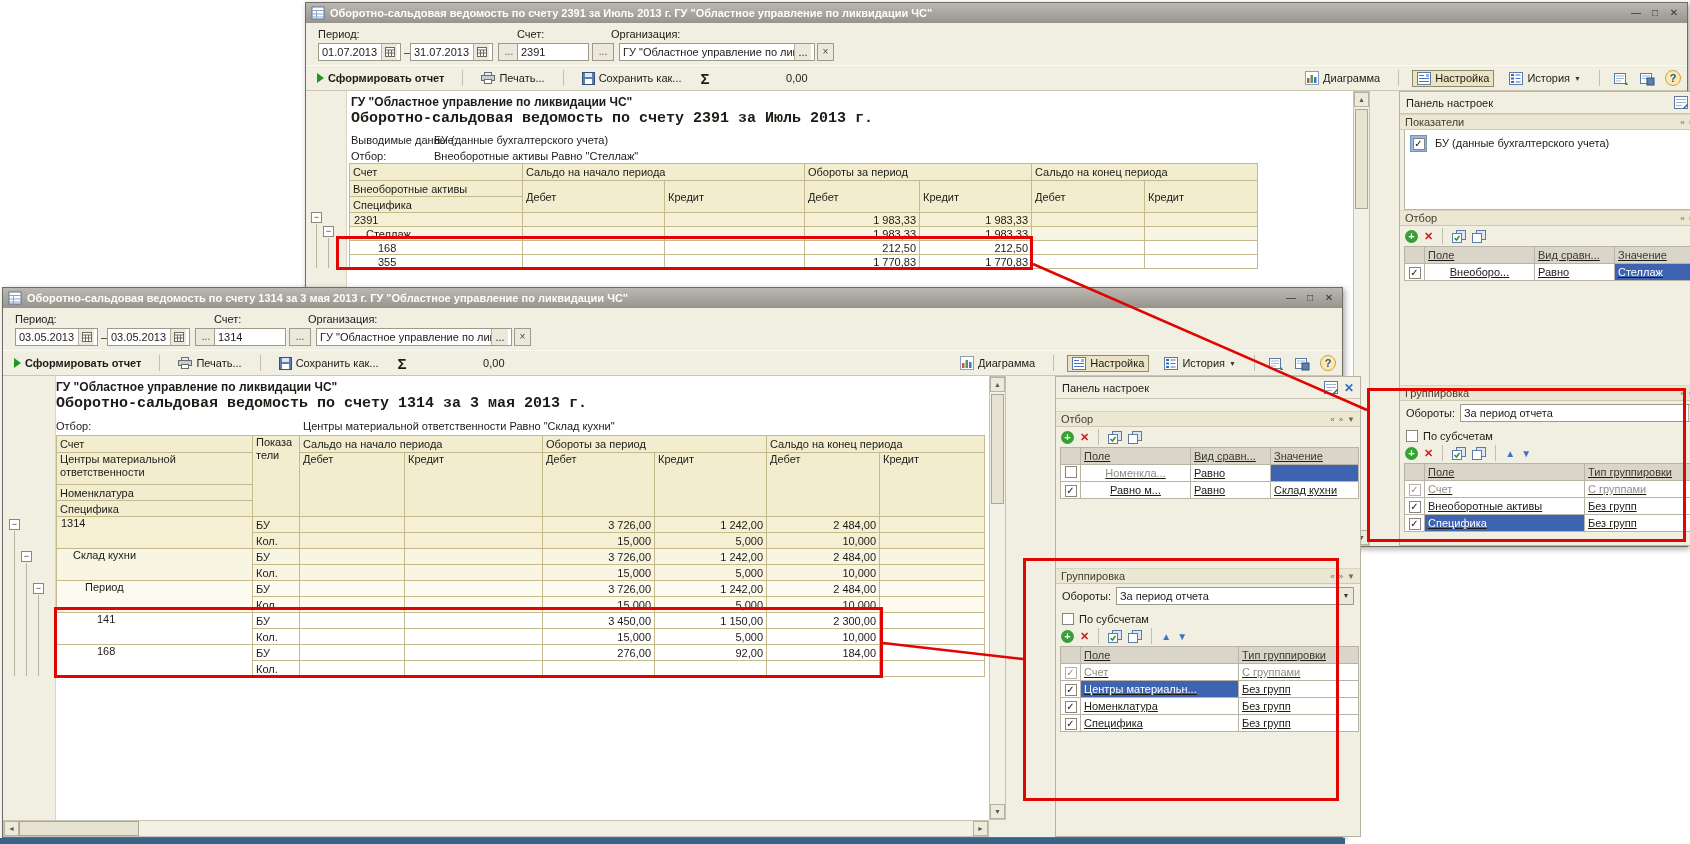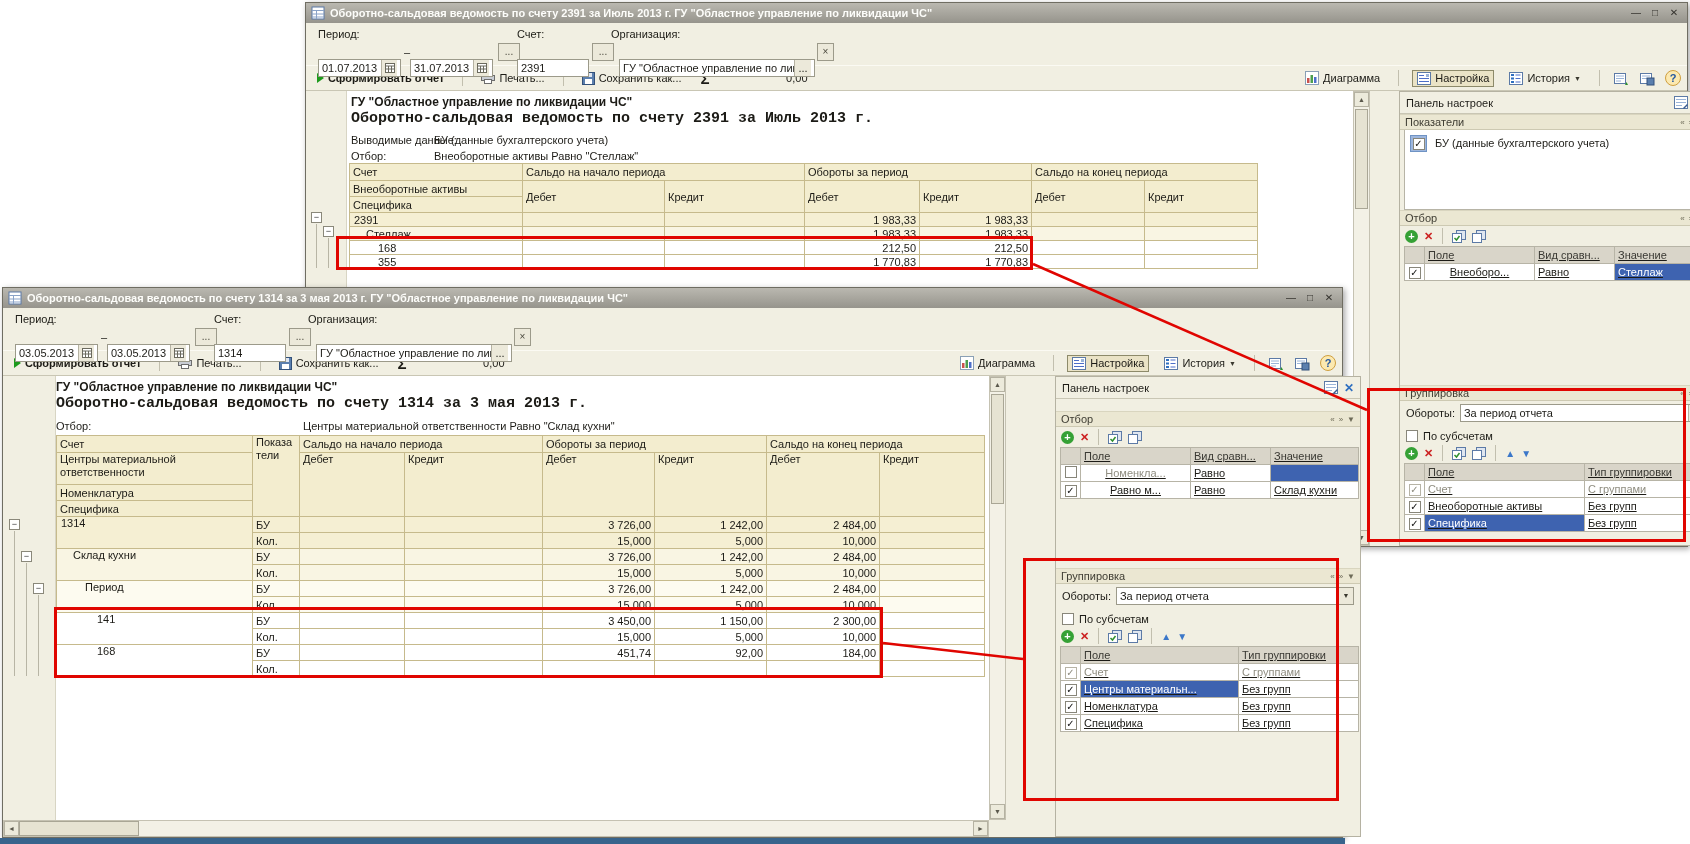--- a/index.html
+++ b/index.html
@@ -9,21 +9,21 @@
 
   .win { position:absolute; background:#f1efe2; border:1px solid #6f6d62; box-shadow:2px 2px 6px rgba(0,0,0,.35); }
   .titlebar { height:20px; display:flex; align-items:center; padding:0 5px; gap:5px;
               background:linear-gradient(#bab8b0,#96948c); color:#fdfdfa; font-weight:bold; overflow:hidden; }
   .title-text { flex:1; white-space:nowrap; overflow:hidden; font-size:11px; }
   .win-controls { display:flex; gap:3px; color:#34332e; font-weight:normal; flex:none; }
   .wbtn { width:16px; height:14px; text-align:center; line-height:13px; font-size:10px; cursor:default; }
 
   .filterbar { height:42px; position:relative; }
   .flabel { position:absolute; top:5px; color:#21201a; }
-  .ffield { position:absolute; top:36px; height:18px; background:#fff; border:1px solid #9c9a8a;
+  .ffield { position:absolute; top:20px; height:18px; background:#fff; border:1px solid #9c9a8a;
             display:flex; align-items:center; padding:0 3px; overflow:hidden; white-space:nowrap; }
   .fbtn { position:absolute; top:20px; height:18px; background:#ece9da; border:1px solid #9c9a8a;
           text-align:center; line-height:15px; font-size:10px; color:#4a483c; }
   .calbtn { width:16px; height:16px; background:#ece9da; border-left:1px solid #b5b2a2; margin-left:auto;
             display:flex; align-items:center; justify-content:center; flex:none; }
   .dash { position:absolute; top:23px; }
 
   .toolbar { height:26px; display:flex; align-items:center; padding:0 6px; gap:10px; border-top:1px solid #fbfaf3;
              border-bottom:1px solid #c9c6b4; }
   .tbtn { display:flex; align-items:center; gap:4px; padding:2px 5px; white-space:nowrap; }
@@ -728,21 +728,21 @@
           <td class="n">5,000</td>
           <td class="n">10,000</td>
           <td></td>
         </tr>
 
         <tr class="h16">
           <td class="ind3" rowspan="2" style="vertical-align:top">168</td>
           <td>БУ</td>
           <td></td>
               <td></td>
-          <td class="n">451,74</td>
+          <td class="n">276,00</td>
           <td class="n">92,00</td>
           <td class="n">184,00</td>
           <td></td>
         </tr>
         <tr class="h16">
           <td>Кол.</td>
           <td></td>
               <td></td>
           <td class="n"></td>
           <td class="n"></td>

